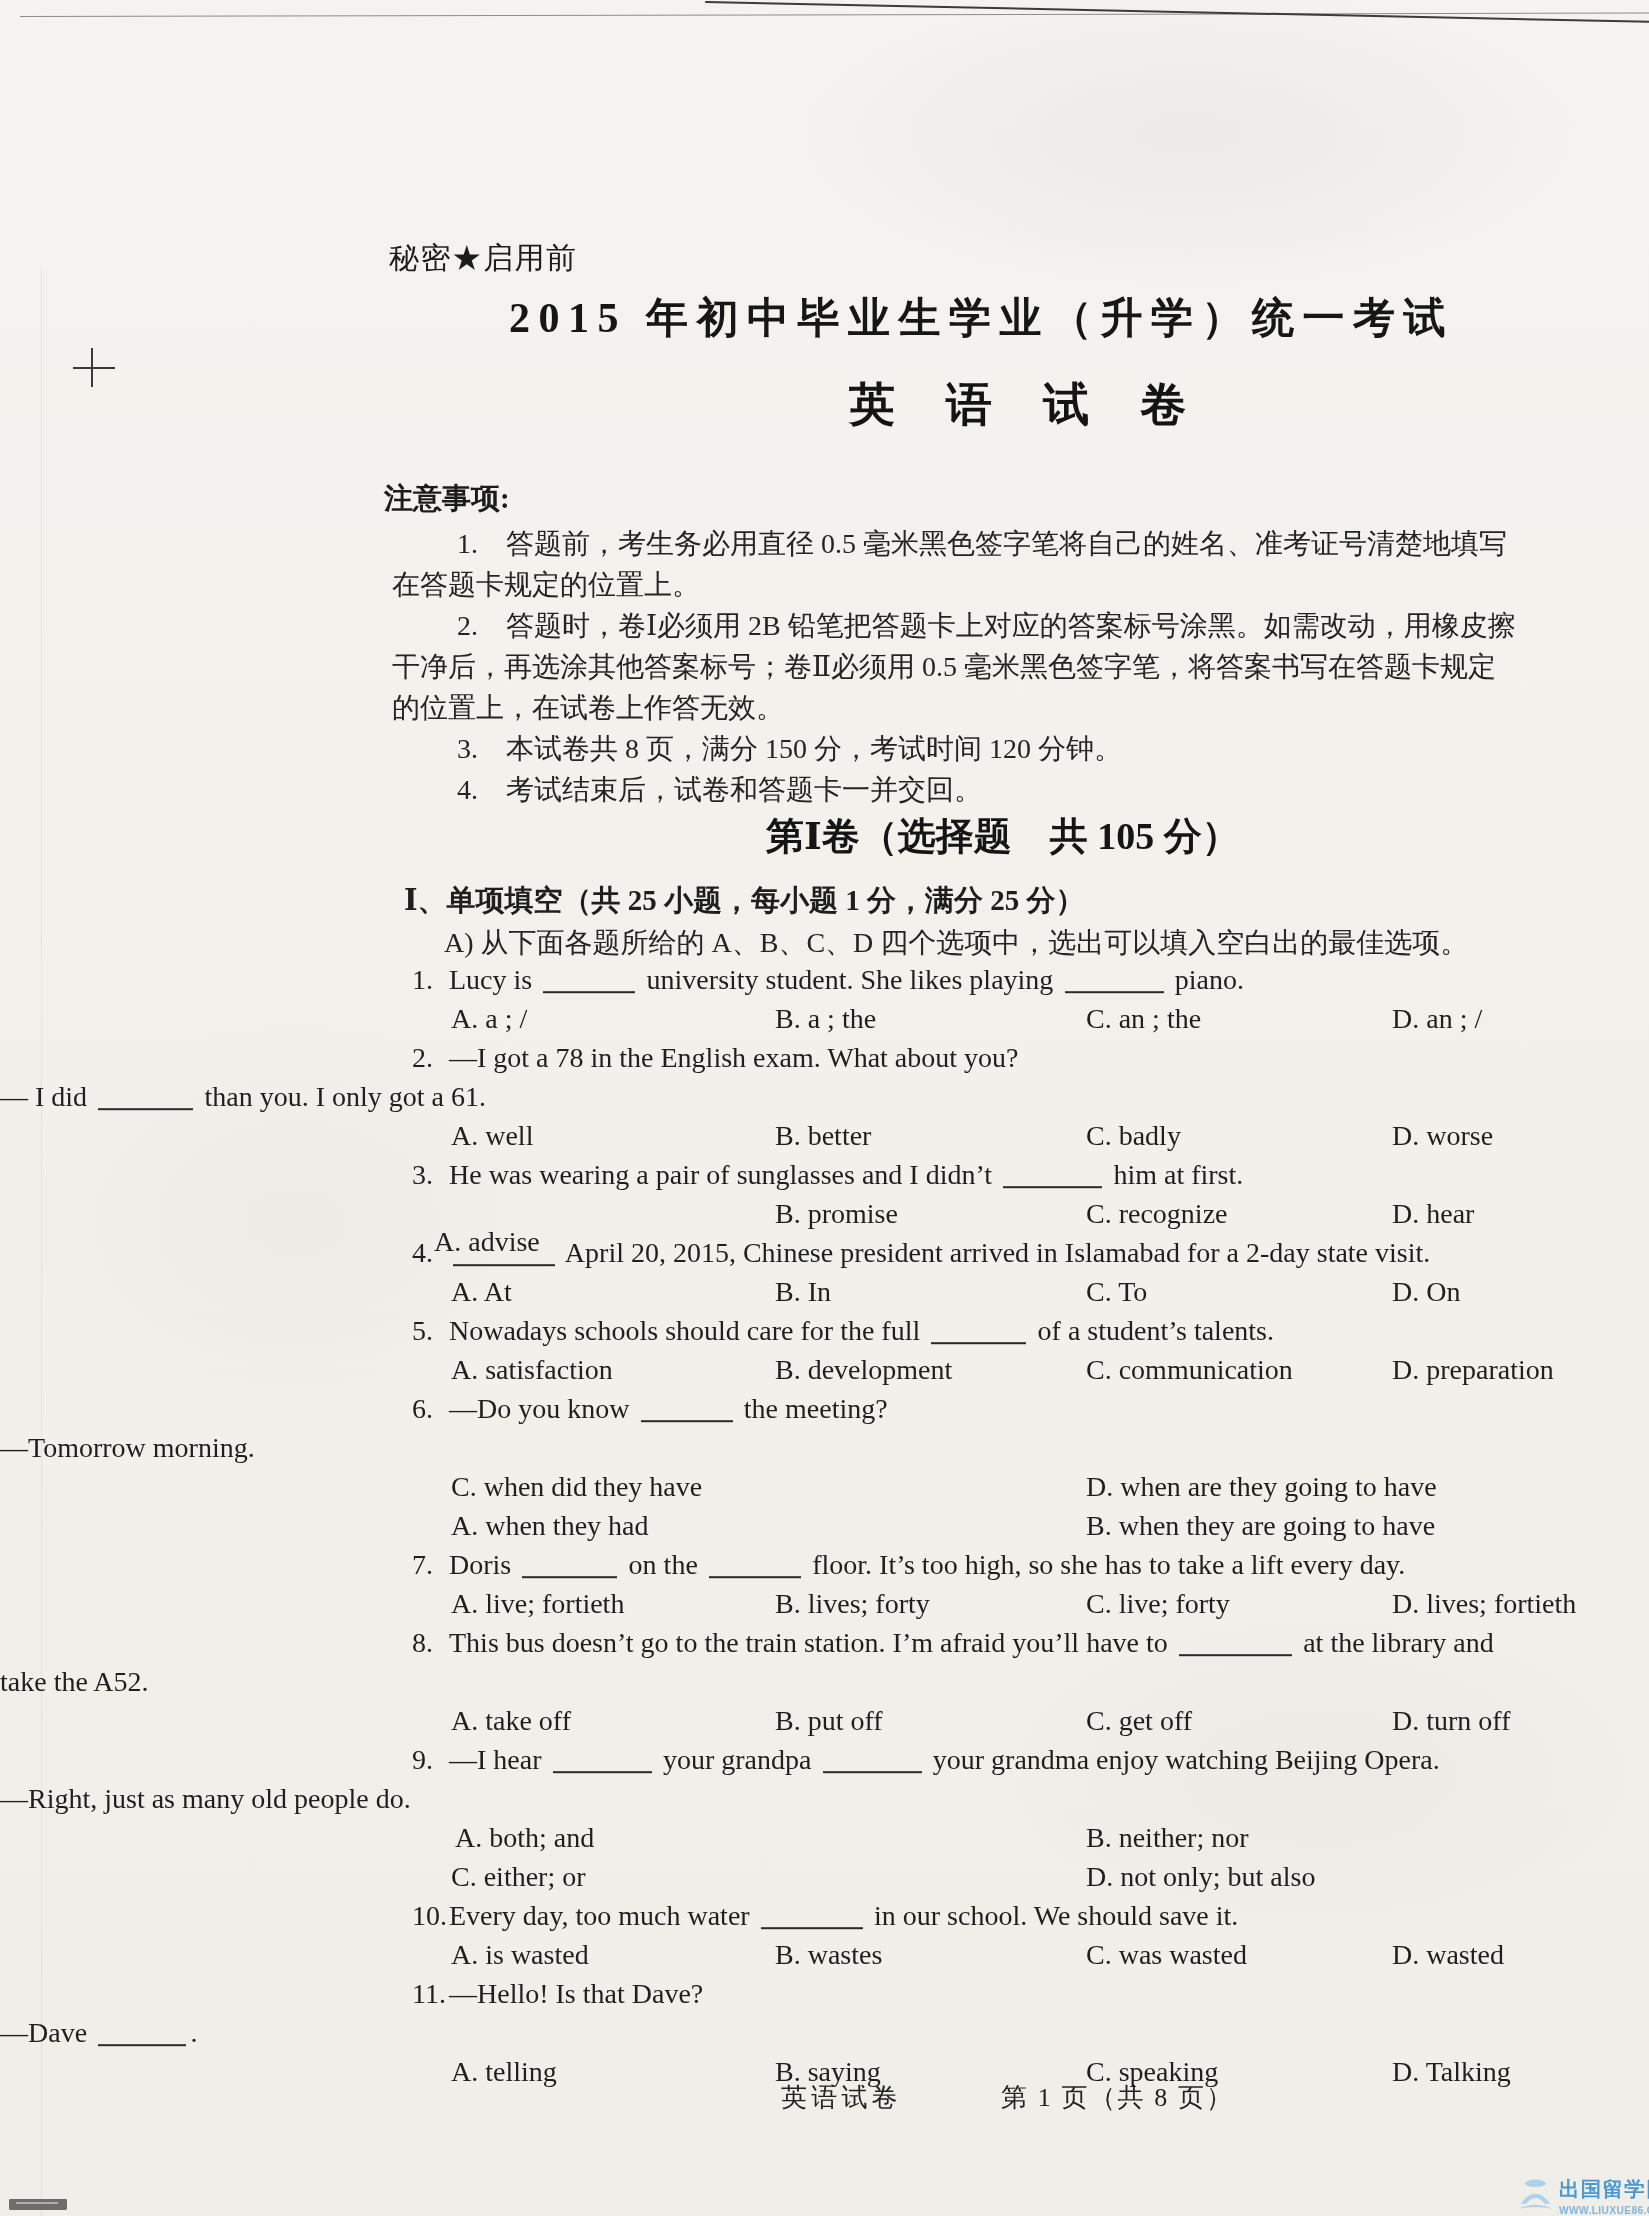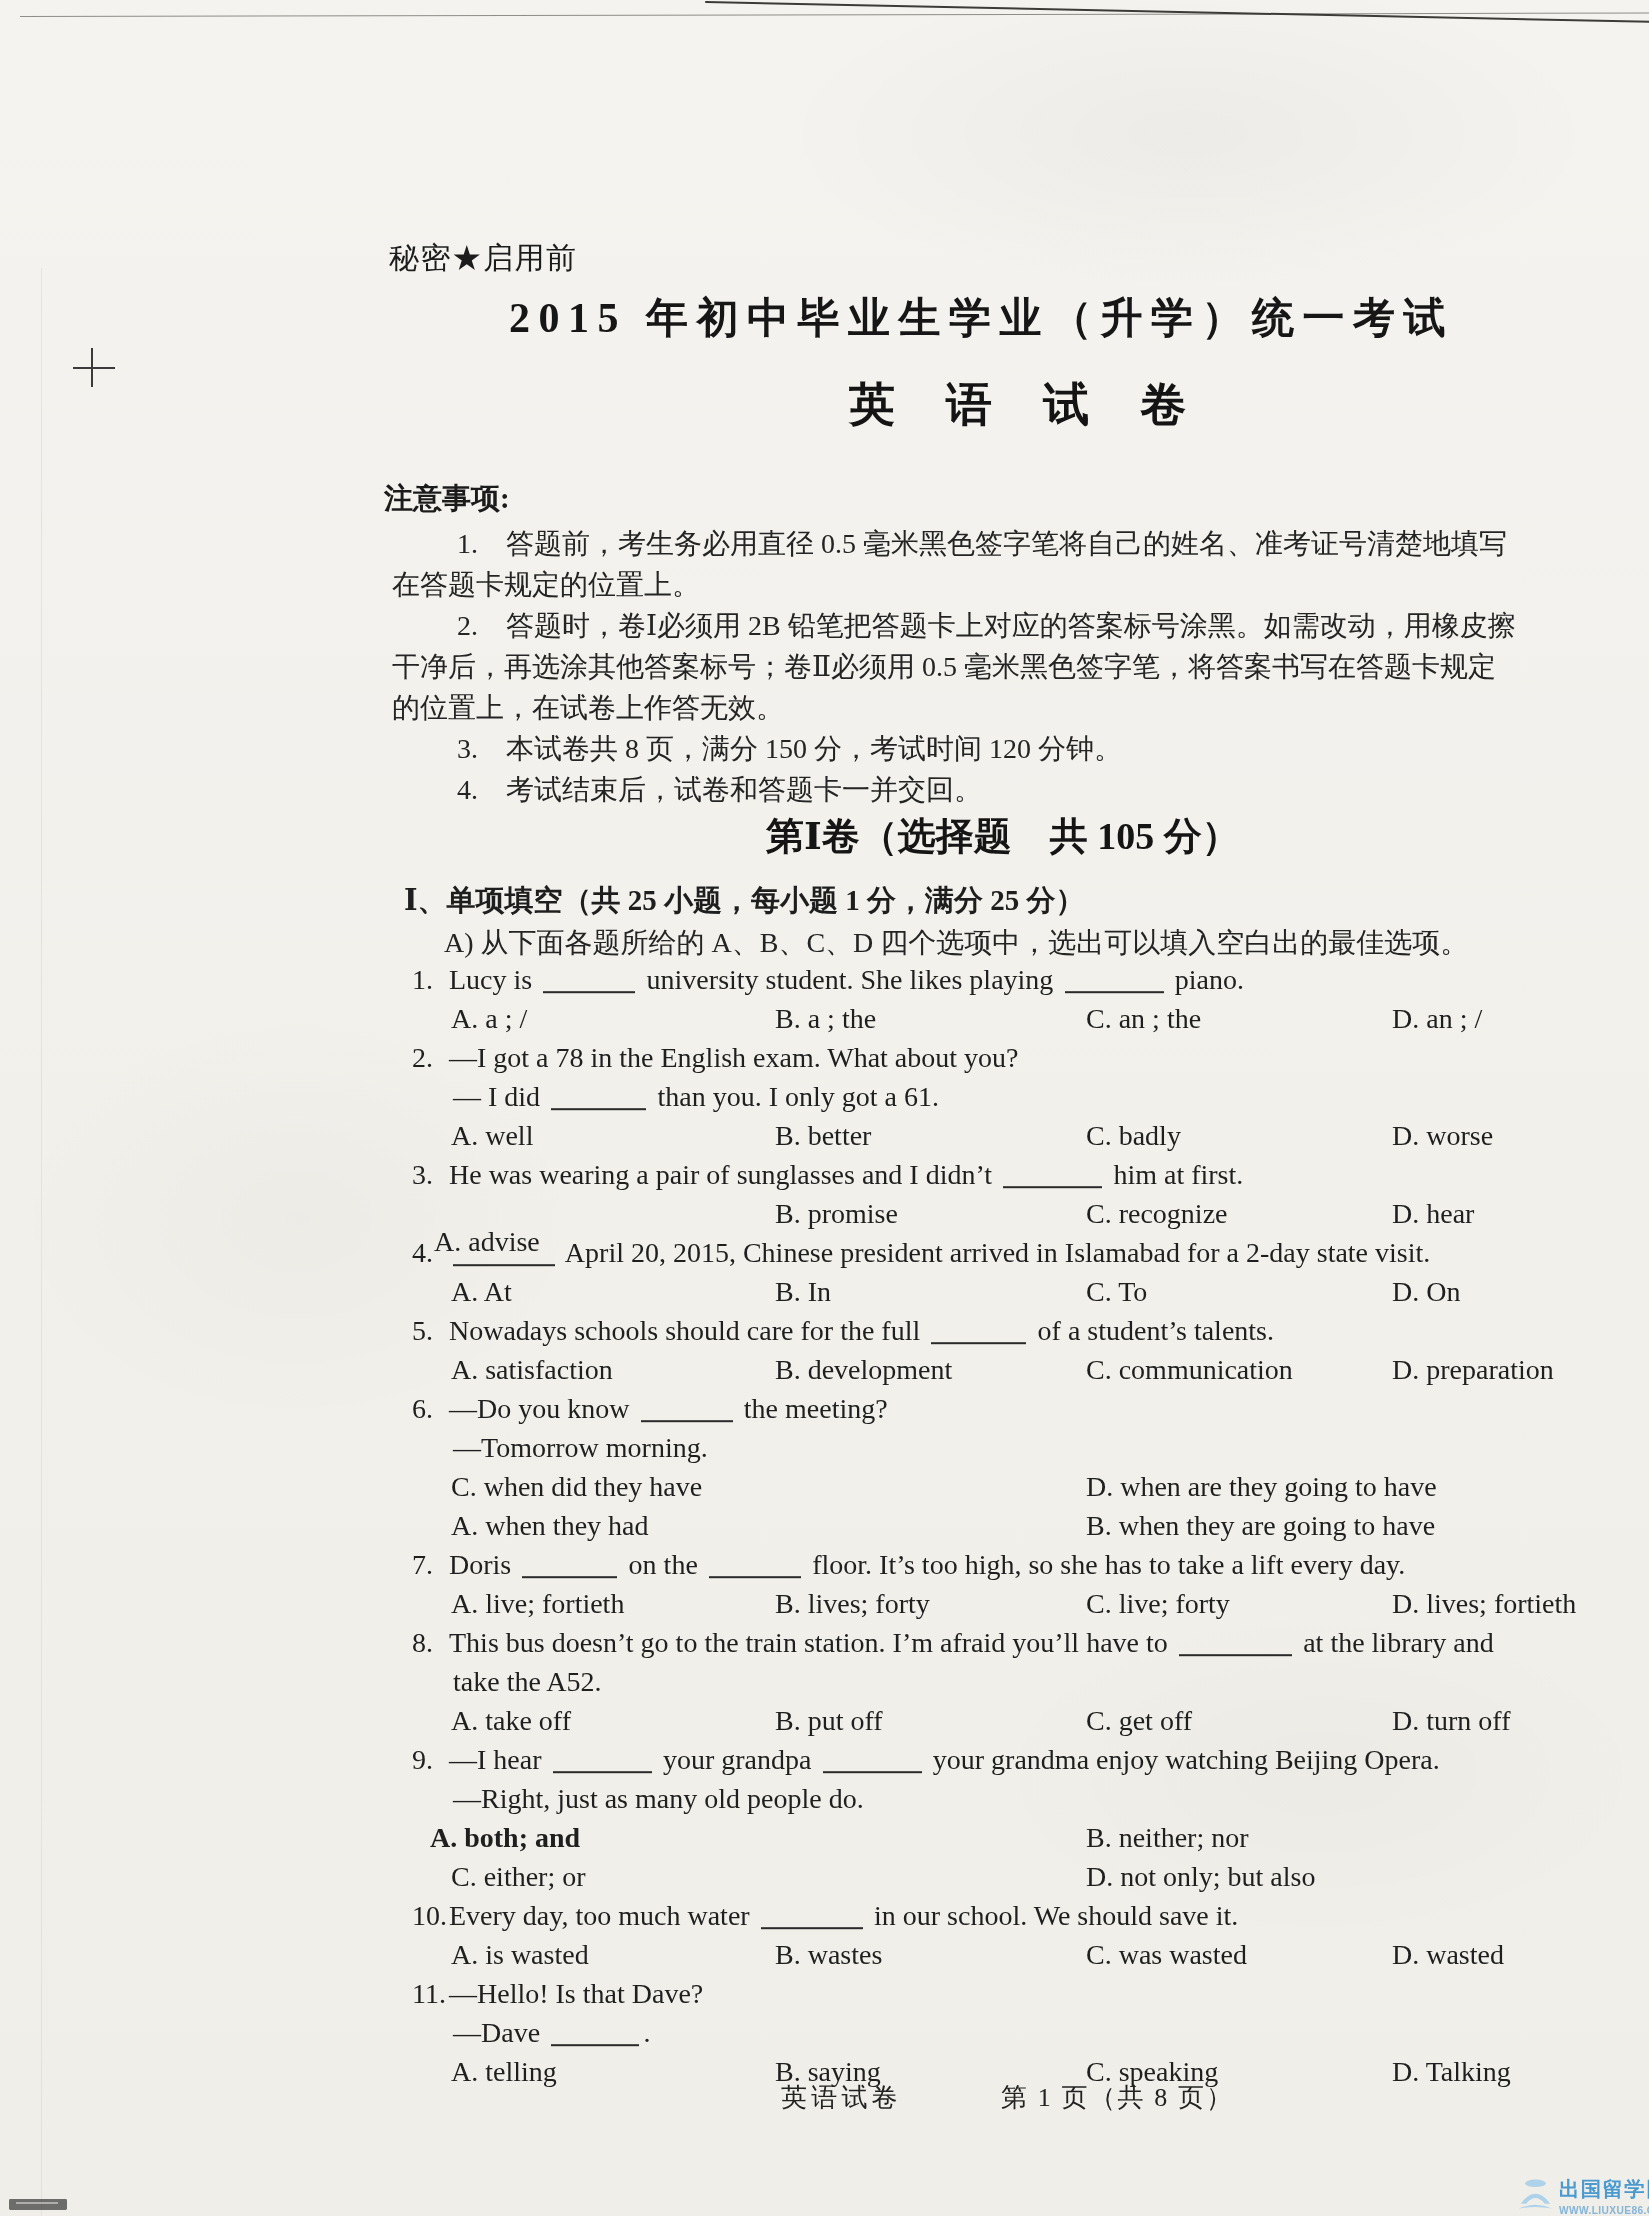--- a/index.html
+++ b/index.html
@@ -40,21 +40,21 @@
 
   
   .section-heading{position:absolute;top:811px;left:766px;font-size:38px;font-weight:bold;color:#151515;white-space:nowrap;}
   .part-heading{position:absolute;top:881px;left:404px;font-size:29px;font-weight:600;color:#1e1e1e;white-space:nowrap;}
   .part-instruction{position:absolute;top:924px;left:444px;font-size:28px;color:#242424;white-space:nowrap;}
 
   
   .questions{position:absolute;top:960px;left:0;width:1650px;}
   .q-line{height:39px;line-height:39px;font-size:28px;white-space:nowrap;color:#1f1f1f;}
   .q-line.first{padding-left:412px;}
-  .q-line.cont{padding-left:453px;}
+  .q-line.cont{}
   .q-num{display:inline-block;min-width:37px;}
   .blank{display:inline-block;border-bottom:2.1px solid #2a2a2a;height:21px;transform:translateY(4.2px);margin:0 4.2px;}
   .opt-row{position:relative;height:39px;font-size:28px;line-height:39px;color:#1f1f1f;}
   .opt{position:absolute;top:0;white-space:nowrap;}
 
   
   .footer{position:absolute;top:2080px;left:0;width:1650px;height:39px;font-size:26px;color:#222;}
   .footer .doc{position:absolute;left:781px;top:0;letter-spacing:4.2px;}
   .footer .pg{position:absolute;left:1001px;top:0;letter-spacing:2.1px;}
 
@@ -156,21 +156,21 @@
       <div class="q-line cont">take the A52.</div>
       <div class="opt-row">
         <span class="opt" style="left: 451px;">A. take off</span>
         <span class="opt" style="left: 775px;">B. put off</span>
         <span class="opt" style="left: 1086px;">C. get off</span>
         <span class="opt" style="left: 1392px;">D. turn off</span>
       </div>
       <div class="q-line first"><span class="q-num">9.</span>—I hear <span class="blank" style="width: 99px;"></span> your grandpa <span class="blank" style="width: 99px;"></span> your grandma enjoy watching Beijing Opera.</div>
       <div class="q-line cont">—Right, just as many old people do.</div>
       <div class="opt-row">
-        <span class="opt" style="left: 430px; font-weight: bold;">A. both; and</span>
+        <span class="opt" style="left: 455px;">A. both; and</span>
         <span class="opt" style="left: 1086px;">B. neither; nor</span>
       </div>
       <div class="opt-row">
         <span class="opt" style="left: 451px;">C. either; or</span>
         <span class="opt" style="left: 1086px;">D. not only; but also</span>
       </div>
       <div class="q-line first"><span class="q-num">10.</span>Every day, too much water <span class="blank" style="width: 102px;"></span> in our school. We should save it.</div>
       <div class="opt-row">
         <span class="opt" style="left: 451px;">A. is wasted</span>
         <span class="opt" style="left: 775px;">B. wastes</span>

